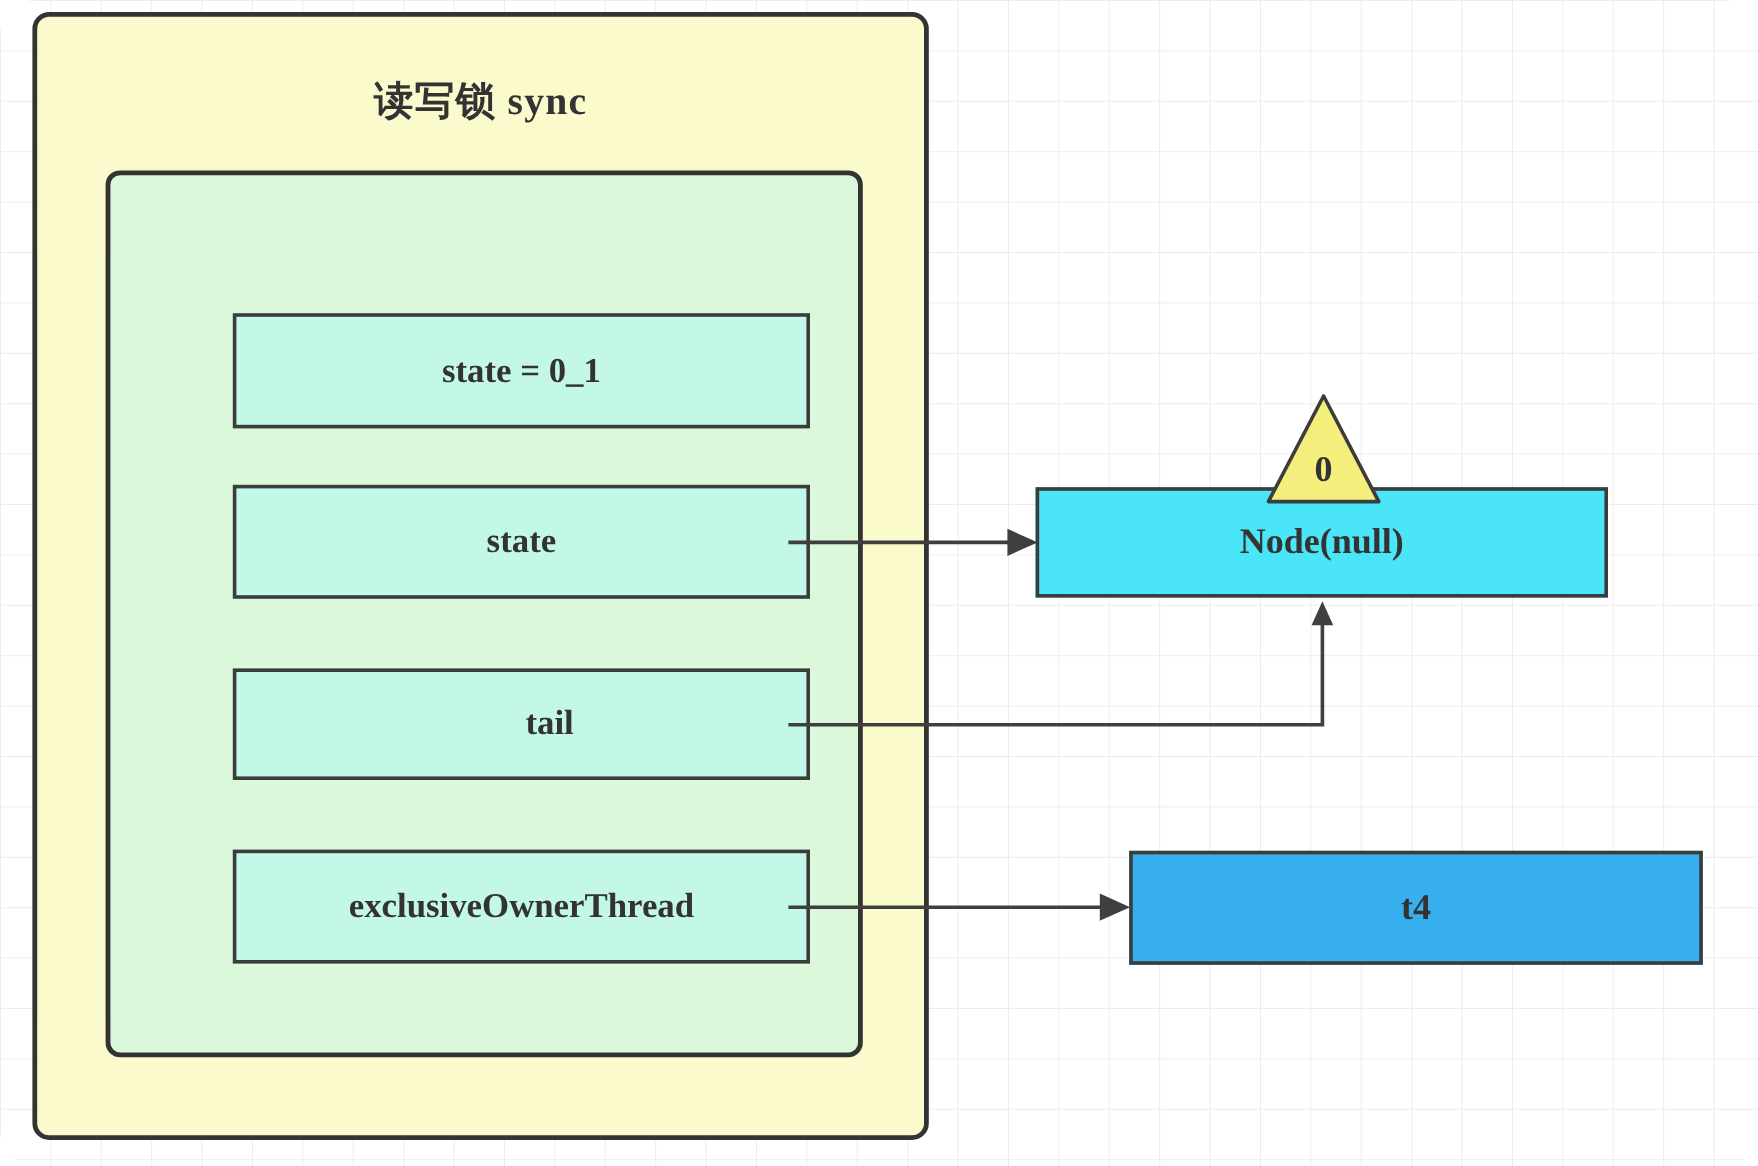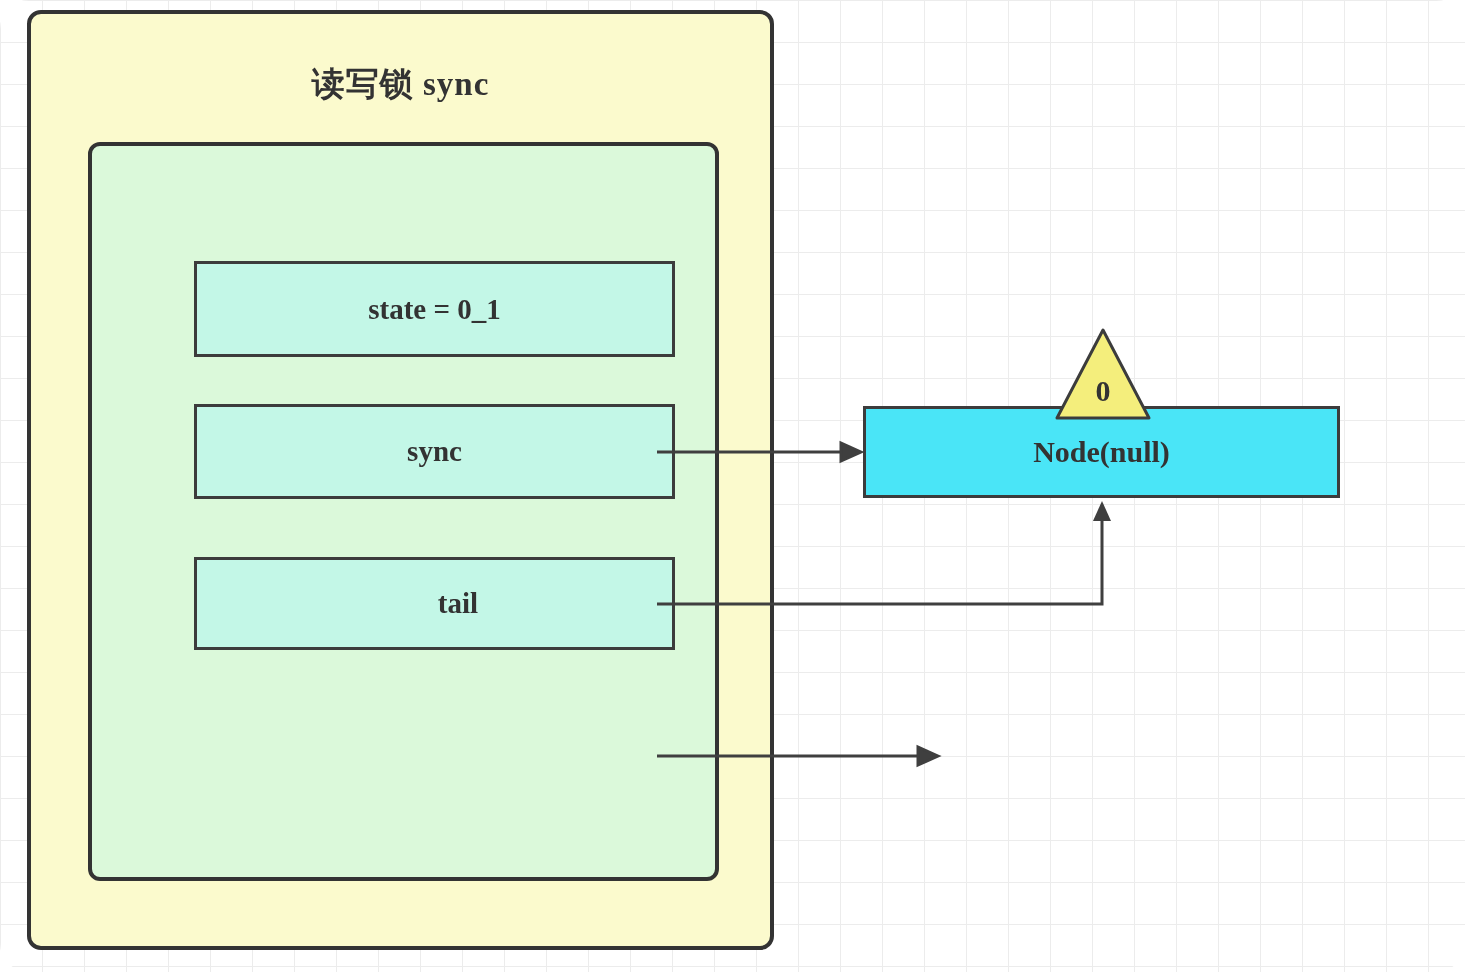--- a/index.html
+++ b/index.html
@@ -83,30 +83,36 @@
   </div>
 
   <div class="box inner">
     <div class="inner-title">NonfairSync</div>
   </div>
 
   <div class="field f-state">
     <span>state = 0_1</span>
   </div>
   <div class="field f-head">
-    <span>sync</span>
+    <span>state</span>
   </div>
   <div class="field f-tail">
     <span>tail</span>
+  </div>
+  <div class="field f-excl">
+    <span>exclusiveOwnerThread</span>
   </div>
 
   <div class="box node-null">
     <span>Node(null)</span>
   </div>
 
+  <div class="box t4">
+    <span>t4</span>
+  </div>
 
   <svg class="edges" width="1465" height="972" viewBox="0 0 1465 972">
 
     <g stroke="#3f3f3f" stroke-width="3" fill="#3f3f3f">
       <line x1="657" y1="452" x2="842" y2="452"></line>
       <polygon points="861,452 841,443 841,461"></polygon>
     </g>
 
     <g stroke="#3f3f3f" stroke-width="3" fill="none">
       <polyline points="657,604 1102,604 1102,519"></polyline>

